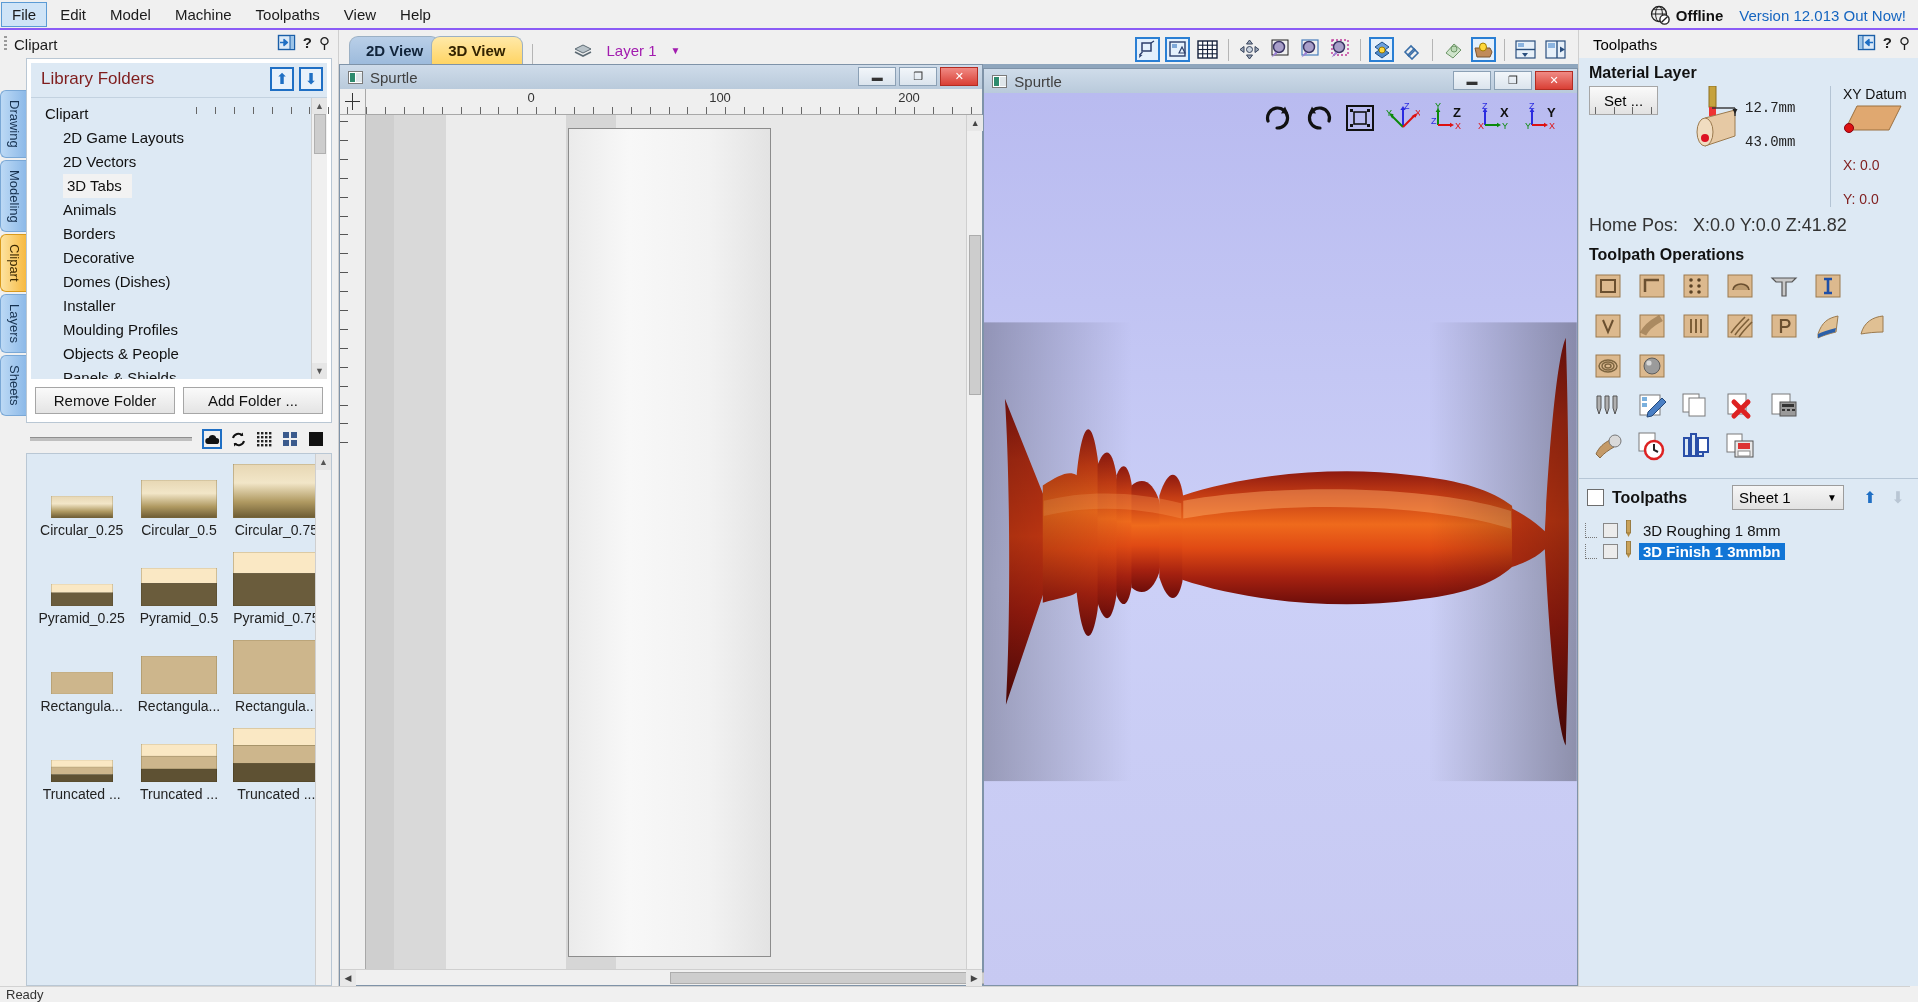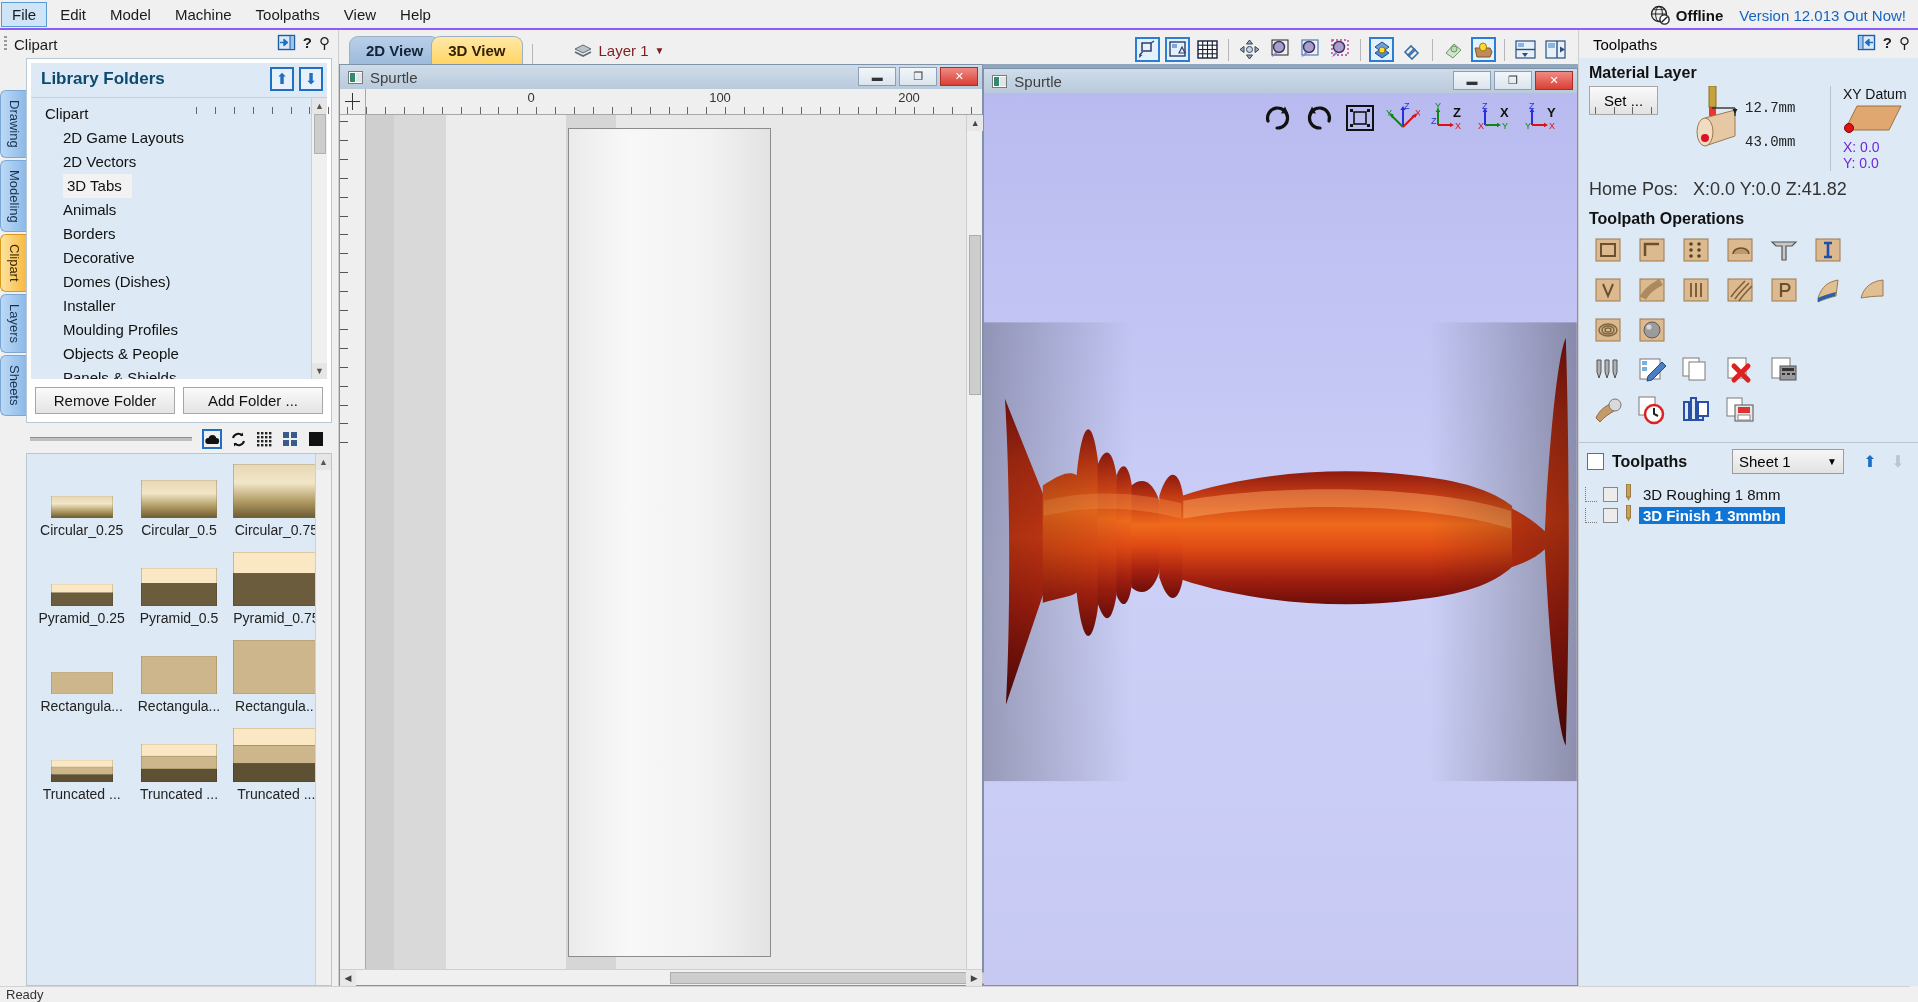--- a/index.html
+++ b/index.html
@@ -94,21 +94,21 @@
   .ftab.active { background:#fff; border-color:#9ab; position:relative; z-index:2;}
 
   .browser-box {
     background:#fff; border:1px solid #b9c7d4; padding:4px;
     display:flex; flex-direction:column;
   }
   .lf-head {
     display:flex; align-items:center; justify-content:space-between;
     padding:4px 4px 6px 10px; background:#dde9f4;
   }
-  .lf-title { font-size:17px; font-weight:bold; color:#0c4a6e; }
+  .lf-title { font-size:17px; font-weight:normal; color:#7f1d1d; }
   .lf-btns { display:flex; gap:5px; }
   .sqbtn {
     width:24px;height:24px;border:2px solid #1f6fc4;background:#e8f1fb;
     display:flex;align-items:center;justify-content:center;color:#1f6fc4;font-size:15px;
   }
   .folder-list {
     background:#dde9f4; height:282px; overflow:hidden; position:relative;
     border-top:1px solid #c3d2e0;
   }
   .fl-inner { padding:4px 0 0 14px; }
@@ -154,21 +154,21 @@
     height:34px; display:flex; align-items:flex-end; padding-left:10px;
     position:relative;
   }
   .vtab2 {
     padding:5px 16px 5px 16px; font-size:15px; font-weight:bold;
     border-radius:9px 9px 0 0; border:1px solid #9bb0c4; border-bottom:none;
     margin-right:-9px;
   }
   .vtab2.two { background:linear-gradient(to bottom,#b9cfe8,#9dbbdc); color:#11243a; z-index:1;}
   .vtab2.three { background:linear-gradient(to bottom,#ffe9a8,#ffd464); color:#332300; z-index:2;}
-  .layer-sel { display:flex; align-items:center; gap:6px; margin-left:40px; font-size:15px; color:#7f1d1d; padding-bottom:5px;}
+  .layer-sel { display:flex; align-items:center; gap:14px; margin-left:40px; font-size:15px; color:#a21caf; padding-bottom:5px;}
   .layer-div { width:1px; height:20px; background:#b5b5b5; margin-left:18px;}
 
   .topbar-icons {
     position:absolute; right:10px; bottom:2px; display:flex; align-items:center; gap:5px;
   }
   .tbi { width:25px; height:25px; display:flex; align-items:center; justify-content:center; }
   .tbi.sel { border:2px solid #2a7fd4; background:#e4f0fc; }
   .tb-sep { width:1px; height:22px; background:#b5b5b5; margin:0 3px;}
 
   .mdi { flex:1; background:#8fa6bd; display:flex; flex-direction:row; padding:0; min-height:0;}
@@ -220,21 +220,21 @@
   .right-panel { width:340px; background:#dde9f4; display:flex; flex-direction:column; border-left:1px solid #cfcfcf;}
   .rp-caption { height:28px; background:#f0f0f0; display:flex; align-items:center; padding-left:14px; font-size:15px; position:relative;}
   .rp-section { padding:6px 10px 0 10px;}
   .sec-title { font-size:16px; font-weight:bold; color:#111; margin-bottom:4px;}
   .mat-row { display:flex; align-items:flex-start; gap:8px;}
   .setbtn { border:1px solid #a6a6a6; background:linear-gradient(to bottom,#fafafa,#e2e2e2); padding:5px 14px; font-size:15px;}
   .mat-dims { font-size:14px; color:#222; }
   .homepos { font-size:18px; color:#333; margin-top:8px;}
   .xy-datum { border-left:1px solid #b4c4d4; padding-left:12px; text-align:left;}
   .xy-title { font-size:14px; color:#111; text-align:center;}
-  .xy-val { font-size:14px; color:#6d28d9;}
+  .xy-val { font-size:14px; color:#7f1d1d;margin-top:18px;}
   .op { width:38px; height:36px; display:flex; align-items:center; justify-content:center;}
   .ops-row { display:flex; gap:6px; margin-bottom:4px;}
 
   .tp-list-head {
     display:flex; align-items:center; gap:8px; padding:6px 8px;
     border-top:1px solid #b6c6d6; margin-top:10px;
   }
   .chk { width:17px;height:17px;border:1px solid #6d6d6d;background:#fff;}
   .tp-title { font-size:16px; font-weight:bold; color:#111;}
   .sheetsel {

